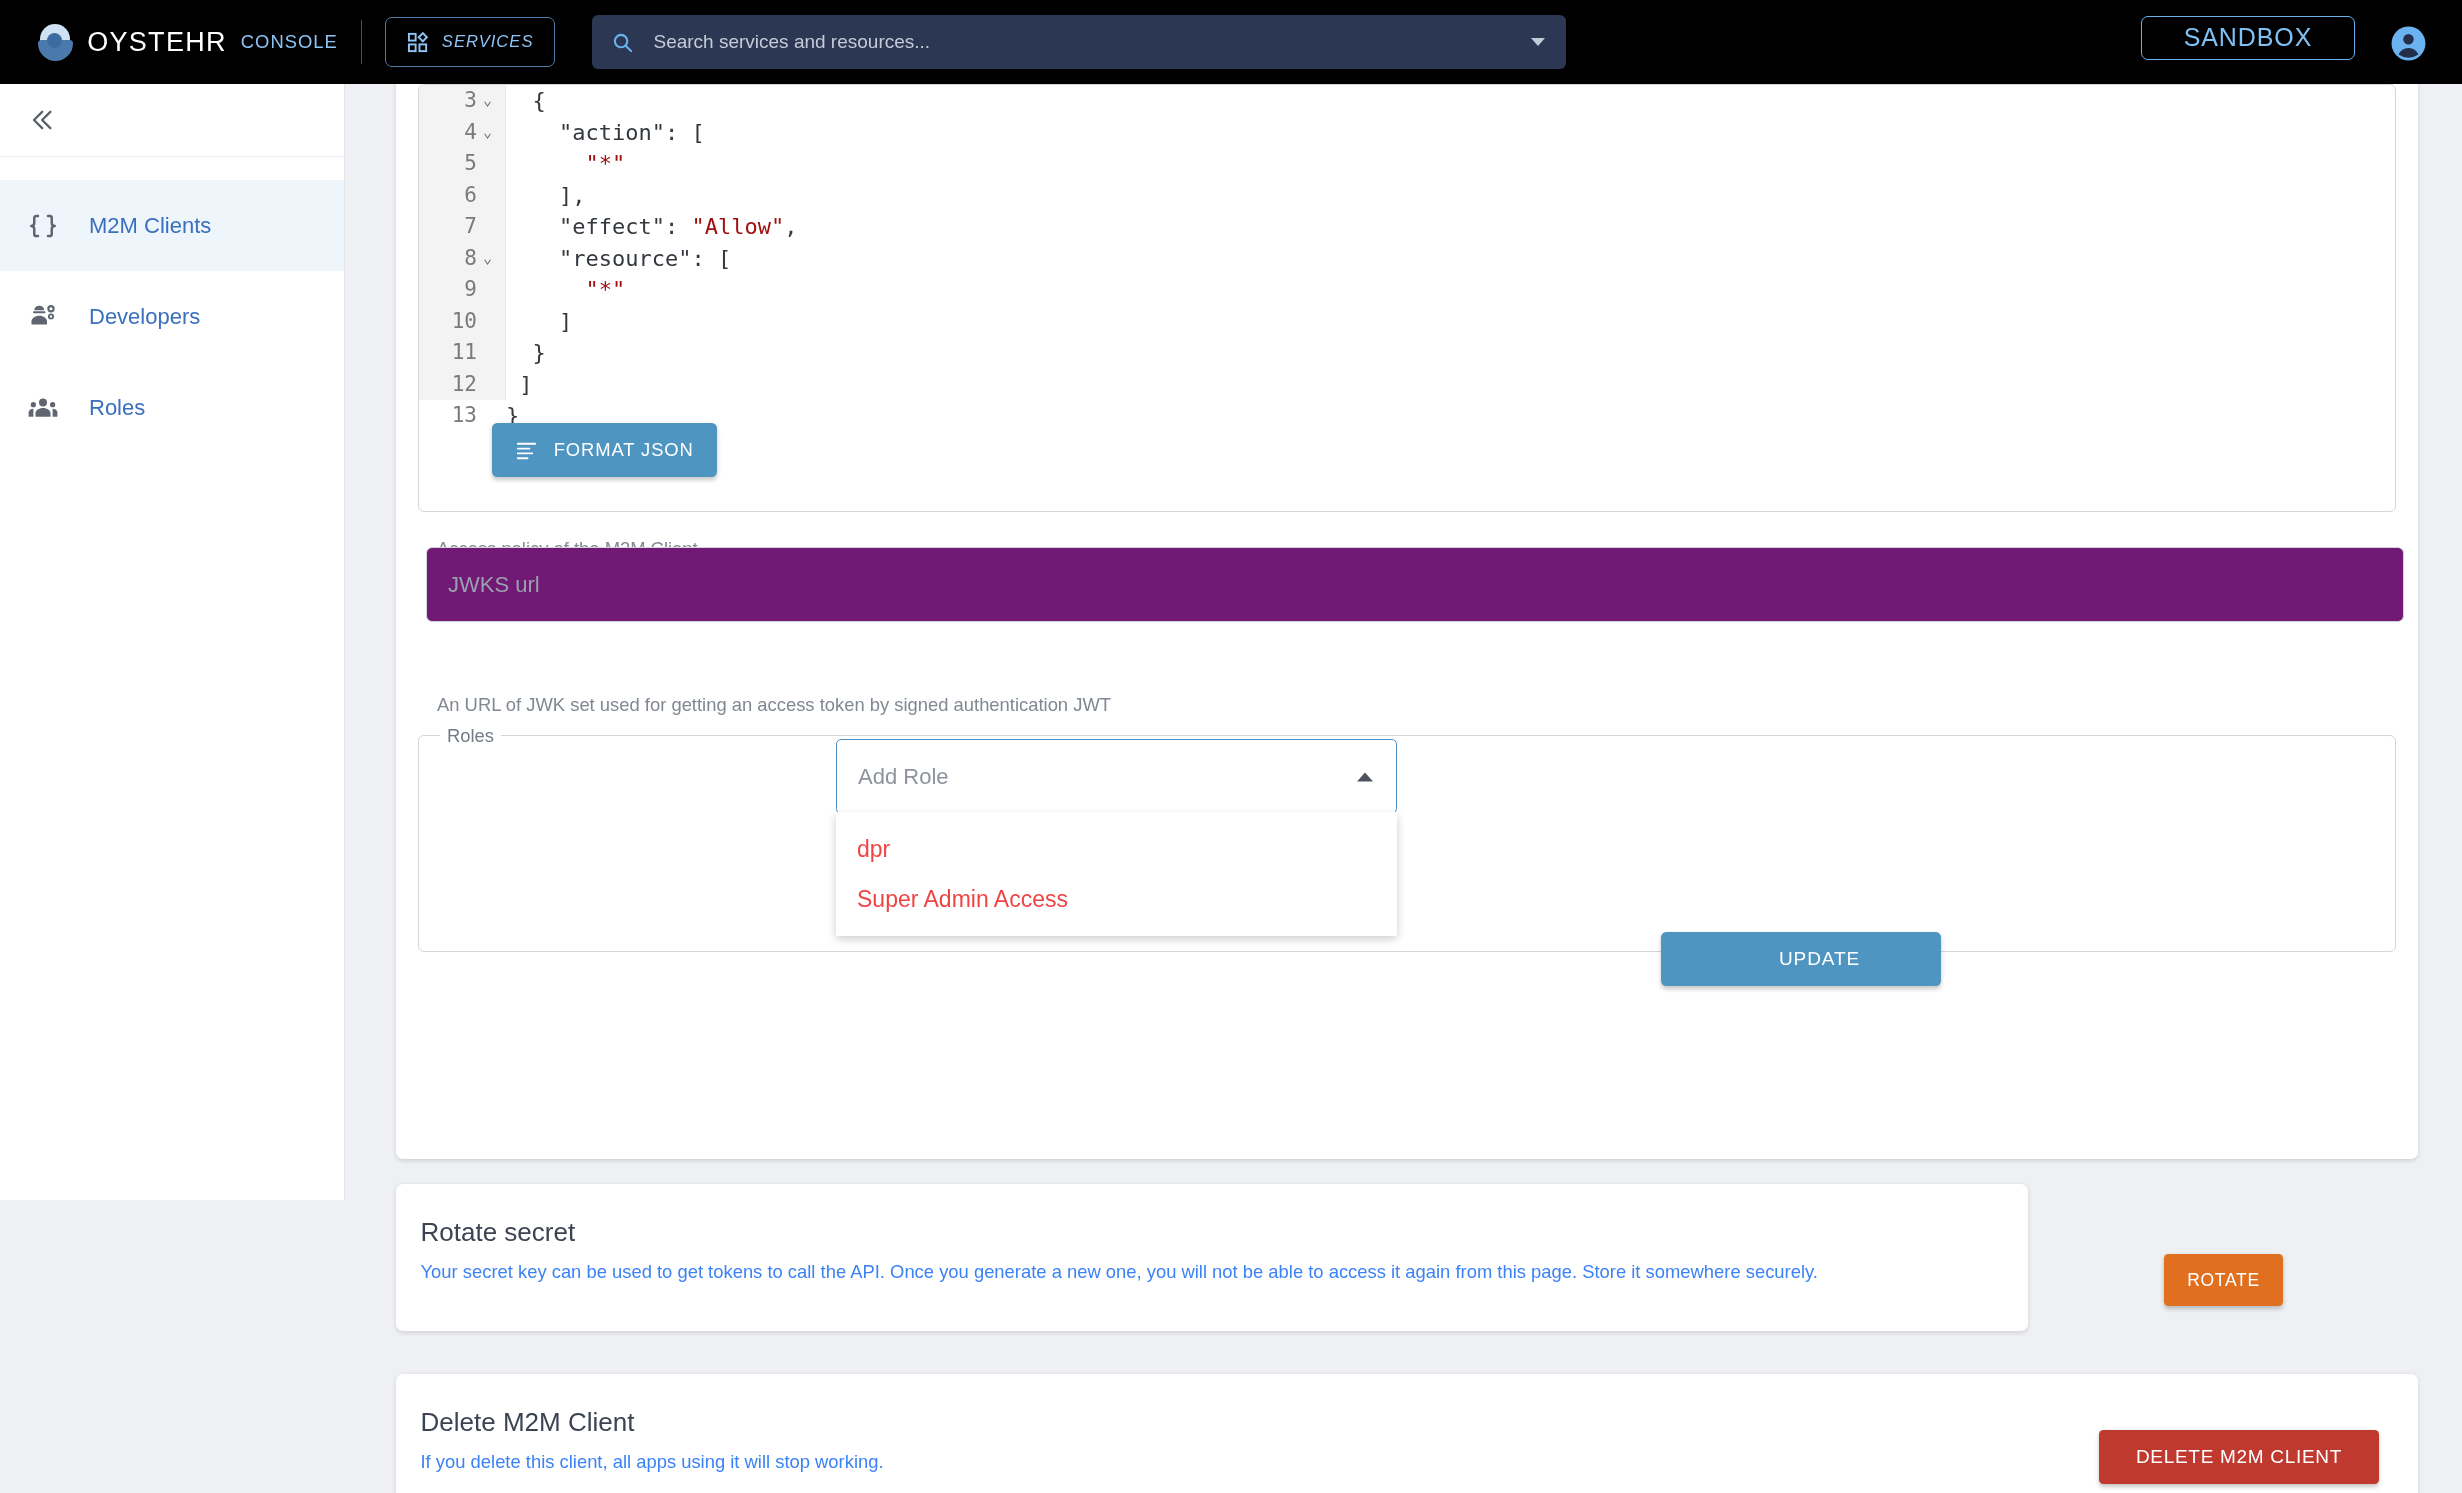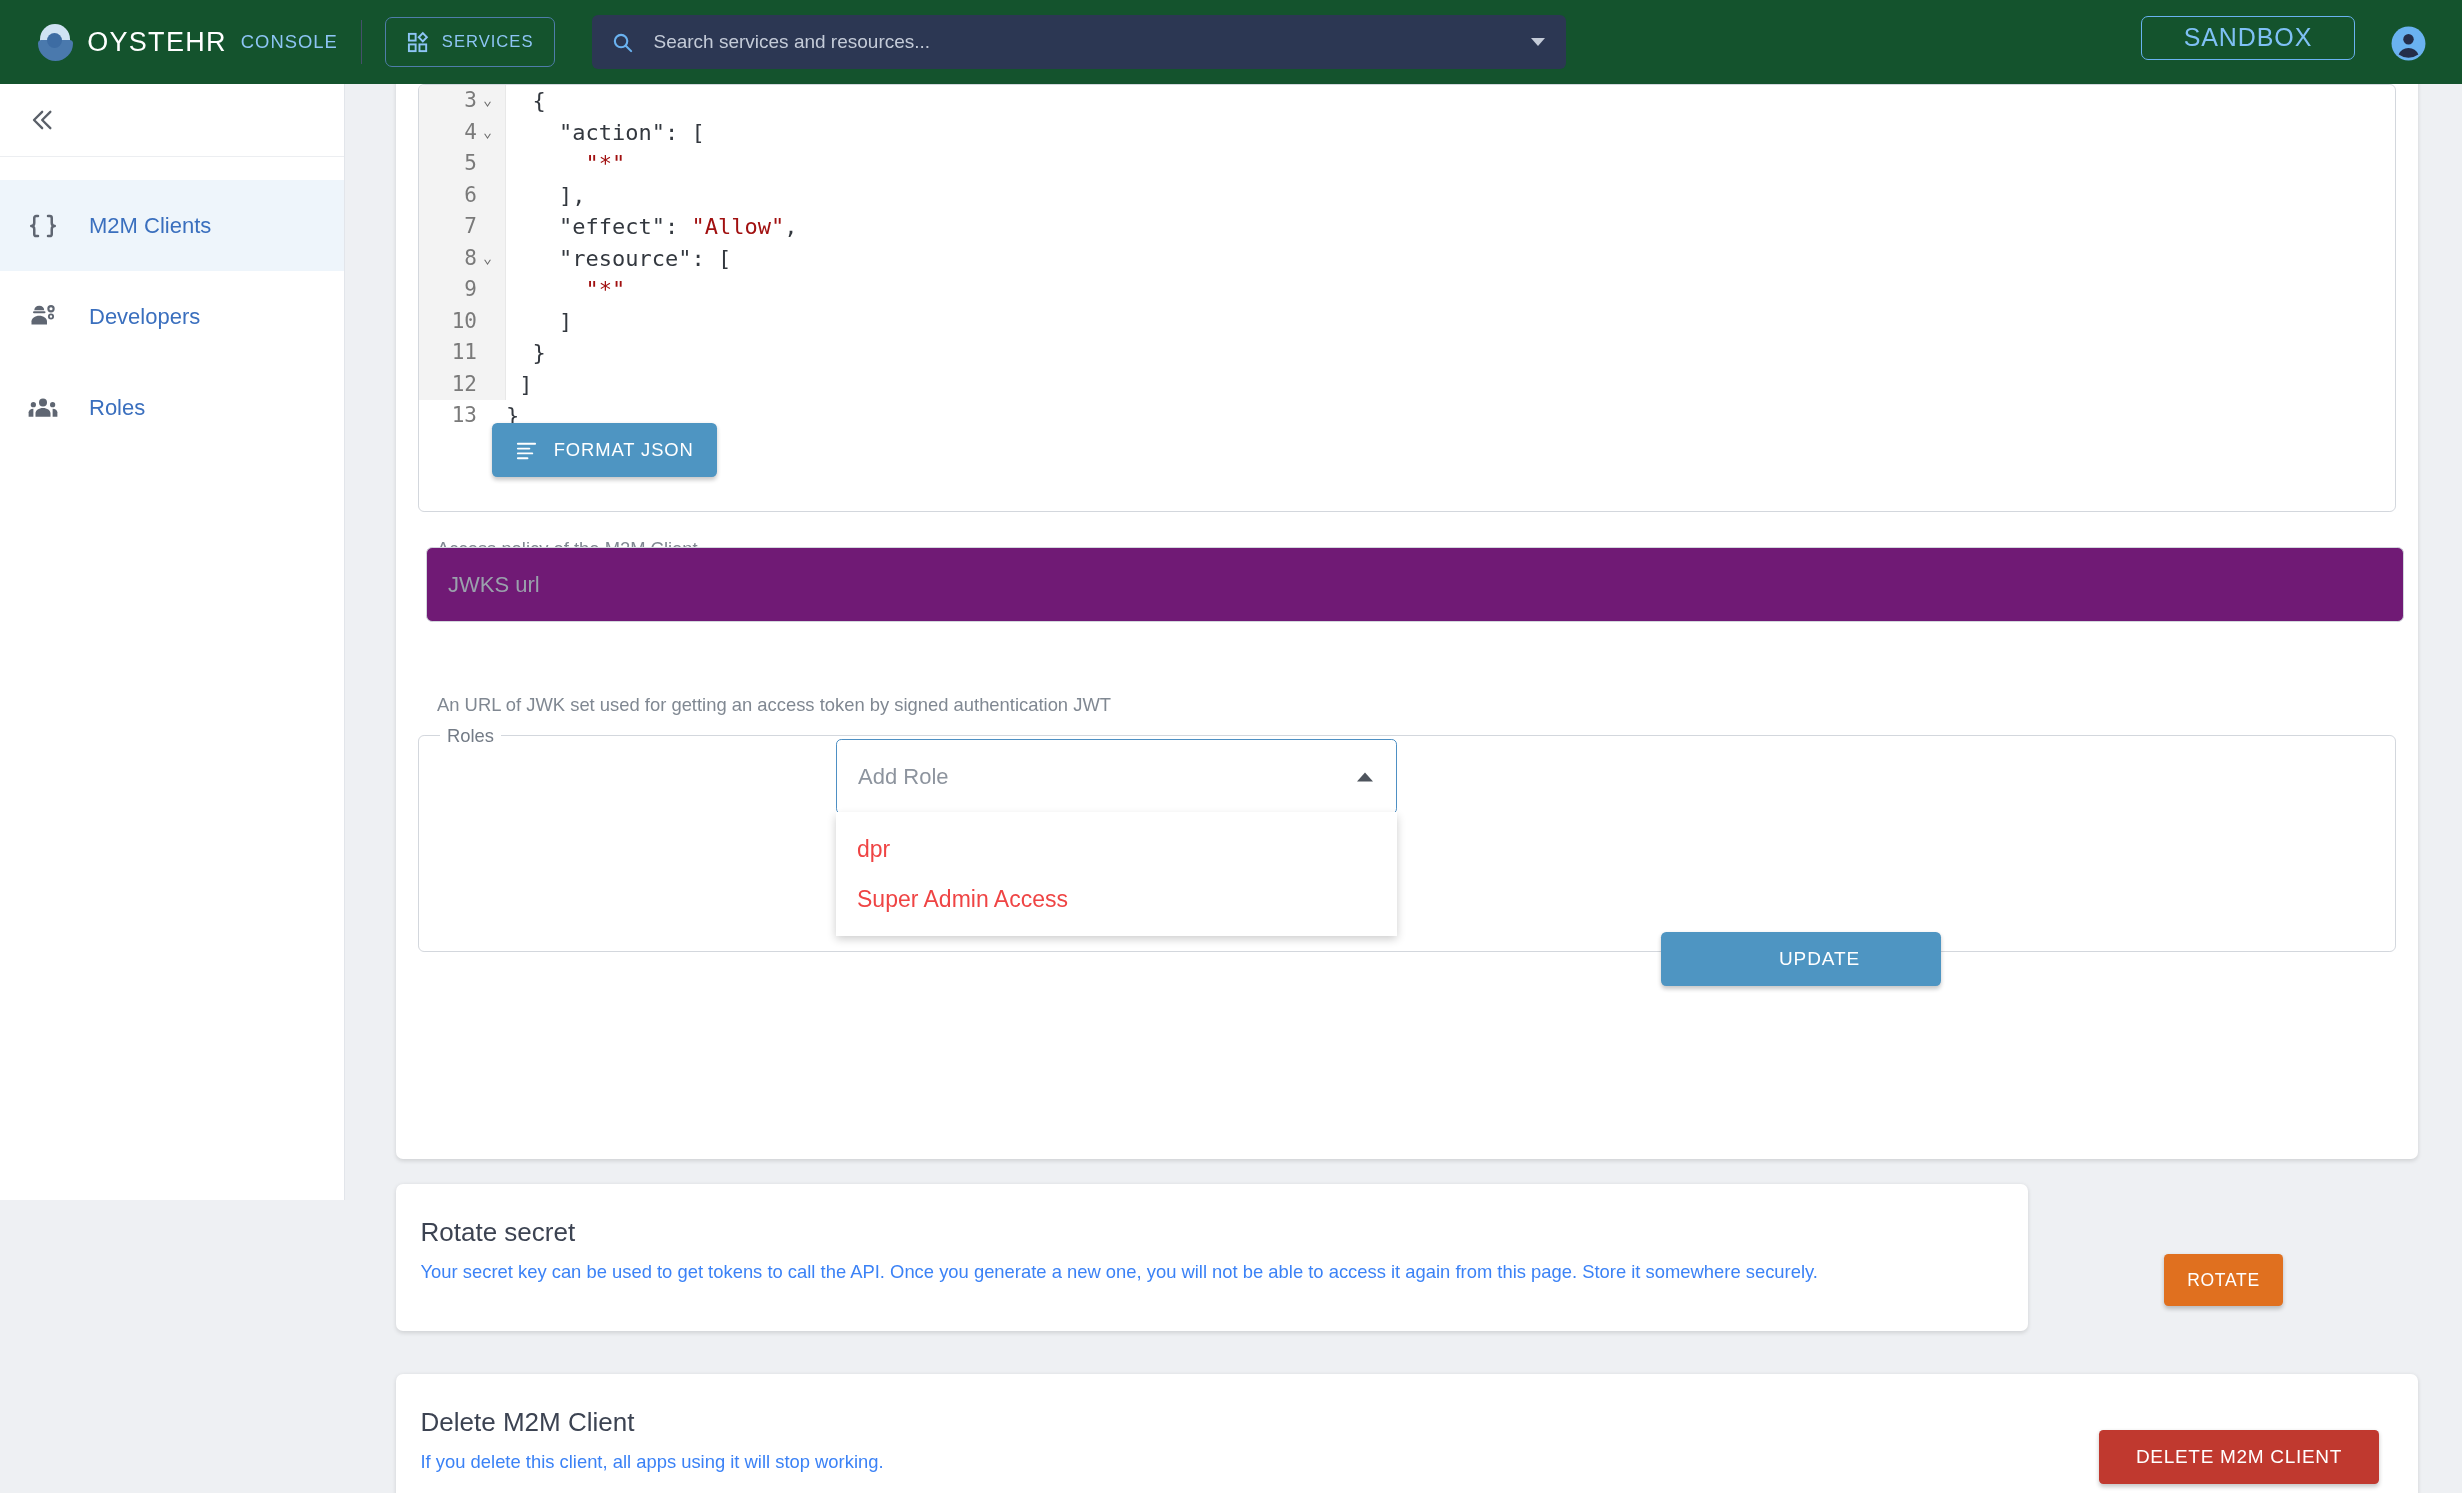--- a/index.html
+++ b/index.html
@@ -7,21 +7,21 @@
     width: 2462px; height: 1494px;
     font-family: "Liberation Sans", sans-serif;
     background: #eef0f3;
     overflow: hidden;
   }
 
   
   .topbar {
     position: absolute; top: 0; left: 0;
     width: 2462px; height: 84px;
-    background: #14532d;
+    background: #000000;
     display: flex; align-items: center;
     z-index: 50;
   }
   .brand { display: flex; align-items: center; margin-left: 35px; }
   .oyster-logo { width: 40px; height: 40px; position: relative; }
   .oyster-logo .shell-top {
     position: absolute; left: 5.2px; top: 1.7px;
     width: 30px; height: 19px;
     background: #cfe2f3;
     border-radius: 15px 15px 3.5px 3.5px;
@@ -48,21 +48,21 @@
   }
   .topbar-divider {
     width: 0.9px; height: 44px; background: #46506b; margin-left: 23px;
   }
   .services-btn {
     margin-left: 23px;
     display: flex; align-items: center; gap: 12.2px;
     border: 0.9px solid #4f7daa; border-radius: 7px;
     padding: 12.2px 21px;
     color: #8ec5f5; font-size: 16.6px; letter-spacing: 1px;
-    background: transparent; cursor: pointer;
+    background: transparent; cursor: pointer; font-style: italic;
   }
   .svc-icon { width: 23px; height: 23px; display:block; }
 
   .searchbox {
     margin-left: 37px;
     width: 974px; height: 54px;
     background: #2c3753; border-radius: 6.1px;
     display: flex; align-items: center;
     position: relative; cursor: text;
   }

